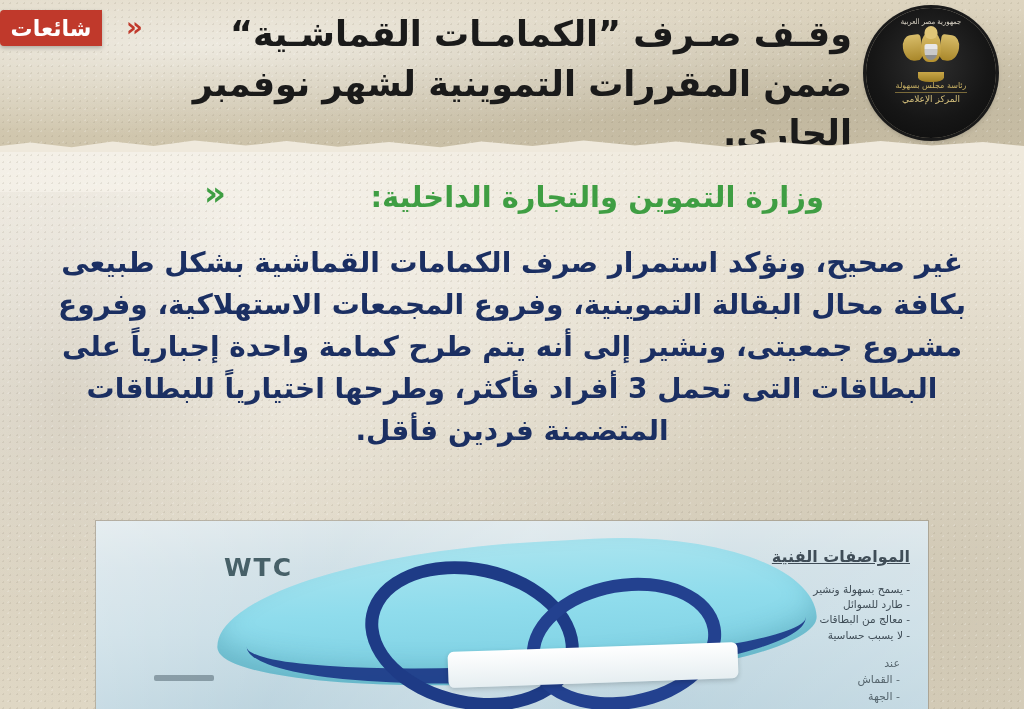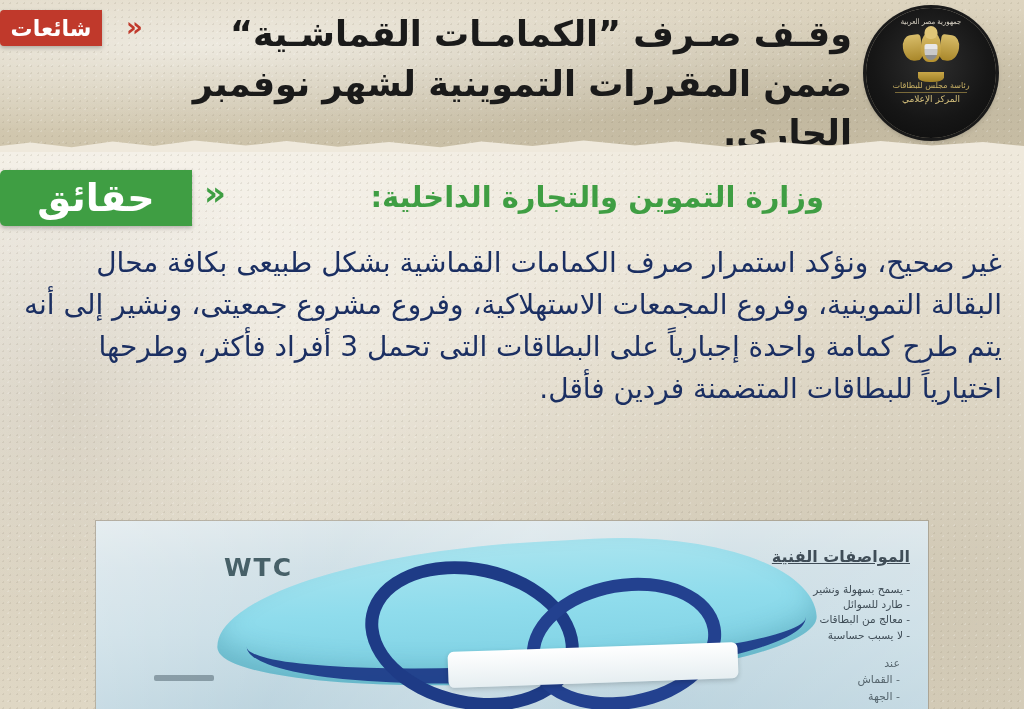--- a/index.html
+++ b/index.html
@@ -219,24 +219,24 @@
     text-align: right;
     color: #3f9e43;
     font-size: 29px;
     font-weight: bold;
   }
   .facts-body {
     position: absolute;
     top: 242px;
     right: 22px;
     width: 980px;
-    text-align: right;
+    text-align: center;
     color: #1b2f62;
     font-size: 28px;
-    font-weight: normal;
+    font-weight: bold;
     line-height: 1.50;
   }
 
   
   .photo {
     position: absolute;
     left: 96px;
     top: 521px;
     width: 832px;
     height: 188px;
@@ -357,34 +357,33 @@
     <div class="logo">
       <div class="ring-text-top">جمهورية مصر العربية</div>
       <div class="eagle">
         <div class="wing-l"></div>
         <div class="wing-r"></div>
         <div class="body"></div>
         <div class="shield"></div>
         <div class="head"></div>
         <div class="tail"></div>
       </div>
-      <div class="banner">رئاسة مجلس للبطاقات</div>
+      <div class="banner">رئاسة مجلس بسهولة</div>
       <div class="banner-2">المركز الإعلامي</div>
     </div>
 
     <div class="label-tag rumor-tag">شائعات</div>
     <div class="rumor-quote">«</div>
     <div class="rumor-text">وقـف صـرف ”الكمامـات القماشـية“ ضمن المقررات التموينية لشهر نوفمبر الجارى.</div>
   </div>
 
   <div class="facts-area">
     <div class="grain"></div>
   </div>
 
-  <div class="label-tag facts-tag">حقائق</div>
   <div class="facts-quote">«</div>
   <div class="facts-source">وزارة التموين والتجارة الداخلية:</div>
   <div class="facts-body">غير صحيح، ونؤكد استمرار صرف الكمامات القماشية بشكل طبيعى بكافة محال البقالة التموينية، وفروع المجمعات الاستهلاكية، وفروع مشروع جمعيتى، ونشير إلى أنه يتم طرح كمامة واحدة إجبارياً على البطاقات التى تحمل 3 أفراد فأكثر، وطرحها اختيارياً للبطاقات المتضمنة فردين فأقل.</div>
 
   <div class="photo">
     <div class="pkg"></div>
     <div class="mask-body"></div>
     <div class="mask-edge"></div>
     <div class="strap-1"></div>
     <div class="strap-2"></div>

